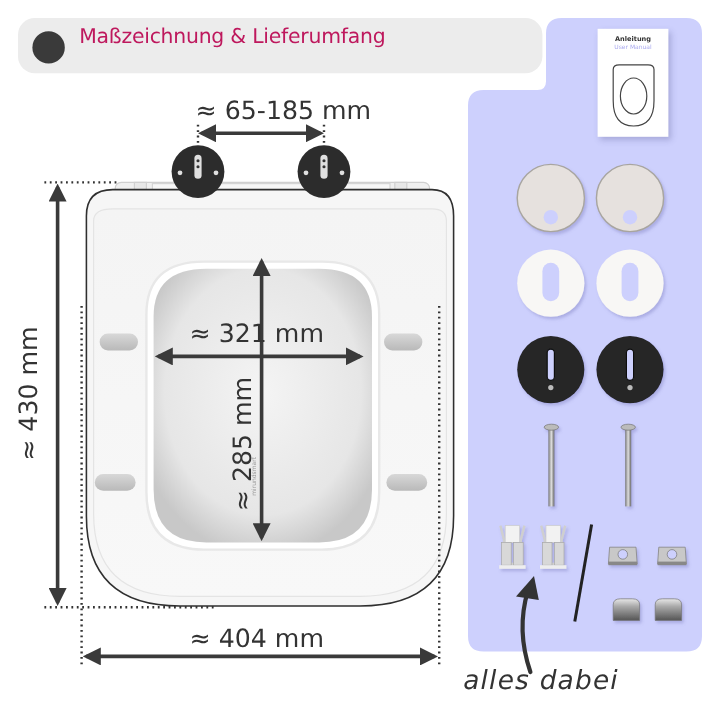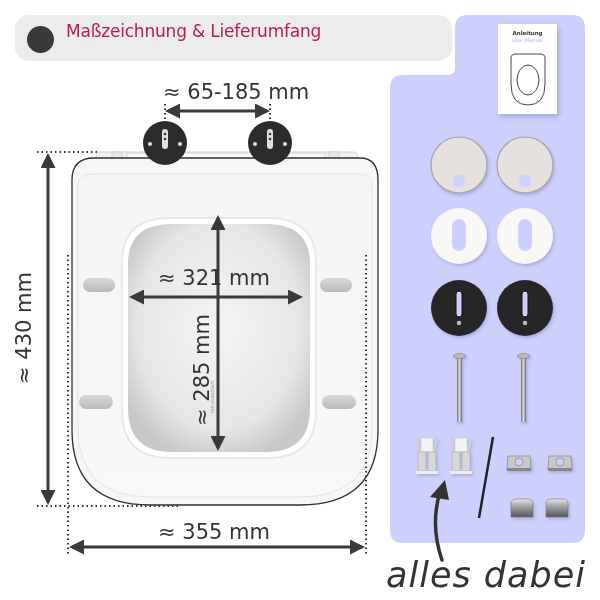--- a/index.html
+++ b/index.html
@@ -5,21 +5,21 @@
   html,body{margin:0;padding:0;}
   body{width:600px;height:600px;background:#ffffff;position:relative;overflow:hidden;font-family:"DejaVu Sans",sans-serif;color:#333;}
   .abs{position:absolute;}
   .title-pill{left:15px;top:15px;width:437px;height:46px;background:#ececec;border-radius:14px;}
   .title-dot{left:27px;top:26px;width:27px;height:27px;border-radius:50%;background:#3a3a3a;}
   .title-text{left:66px;top:21px;font-size:17px;color:#be185d;letter-spacing:-0.2px;white-space:nowrap;}
   .dim{color:#333;font-size:21px;white-space:nowrap;}
   .manual{left:498px;top:24px;width:59px;height:90px;background:#fff;box-shadow:2px 3px 5px rgba(80,80,140,0.3);}
   .manual-title{left:0;width:59px;top:6px;text-align:center;font-size:5.5px;font-weight:bold;color:#333;}
   .manual-sub{left:0;width:59px;top:13px;text-align:center;font-size:5px;color:#a9a9ee;}
-  .handwrite{left:386px;top:555px;font-family:"DejaVu Sans",sans-serif;font-size:35px;color:#333;font-weight:300;letter-spacing:1px;font-style:italic;}
+  .handwrite{left:386px;top:555px;font-family:"DejaVu Sans",sans-serif;font-size:22px;color:#333;font-weight:300;letter-spacing:1px;font-style:italic;}
 </style>
 </head>
 <body>
 
 <div class="abs title-pill"></div>
 <div class="abs title-dot"></div>
 <div class="abs title-text">Maßzeichnung &amp; Lieferumfang</div>
 
 <svg class="abs" style="left:0;top:0" width="600" height="600">
   <defs>
@@ -87,21 +87,21 @@
   <line x1="68" y1="255" x2="68" y2="556" stroke="#333" stroke-width="2" stroke-dasharray="1.5,3"></line>
   <line x1="366" y1="255" x2="366" y2="556" stroke="#333" stroke-width="2" stroke-dasharray="1.5,3"></line>
   <line x1="72" y1="547" x2="362" y2="547" stroke="#3a3a3a" stroke-width="3" marker-start="url(#arr)" marker-end="url(#arr)"></line>
 
   <line x1="132" y1="297" x2="300" y2="297" stroke="#3a3a3a" stroke-width="3" marker-start="url(#arr)" marker-end="url(#arr)"></line>
   <line x1="218" y1="218" x2="218" y2="448" stroke="#3a3a3a" stroke-width="3" marker-start="url(#arr)" marker-end="url(#arr)"></line>
 </svg>
 
 <div class="abs dim" style="left:139px;top:80px;margin-left:24px;">≈ 65-185 mm</div>
 <div class="abs dim" style="left:-46px;top:316px;transform:rotate(-90deg);transform-origin:center;width:140px;text-align:center;">≈ 430 mm</div>
-<div class="abs dim" style="left:158px;top:520px;">≈ 355 mm</div>
+<div class="abs dim" style="left:158px;top:520px;">≈ 404 mm</div>
 <div class="abs dim" style="left:158px;top:266px;">≈ 321 mm</div>
 <div class="abs dim" style="left:132px;top:358px;transform:rotate(-90deg);transform-origin:center;width:140px;text-align:center;">≈ 285 mm</div>
 <div class="abs" style="left:196px;top:394px;font-size:5px;color:#999;transform:rotate(-90deg);">mirundsmart</div>
 
 <svg class="abs" style="left:0;top:0" width="600" height="600">
   <path d="M 468 15 L 572 15 Q 585 15 585 28 L 585 530 Q 585 543 572 543 L 403 543 Q 390 543 390 530 L 390 88 Q 390 75 403 75 L 448 75 Q 455 75 455 68 L 455 28 Q 455 15 468 15 Z" fill="#cdd0fd"></path>
 </svg>
 
 <div class="abs manual">
   <div class="abs manual-title">Anleitung</div>

